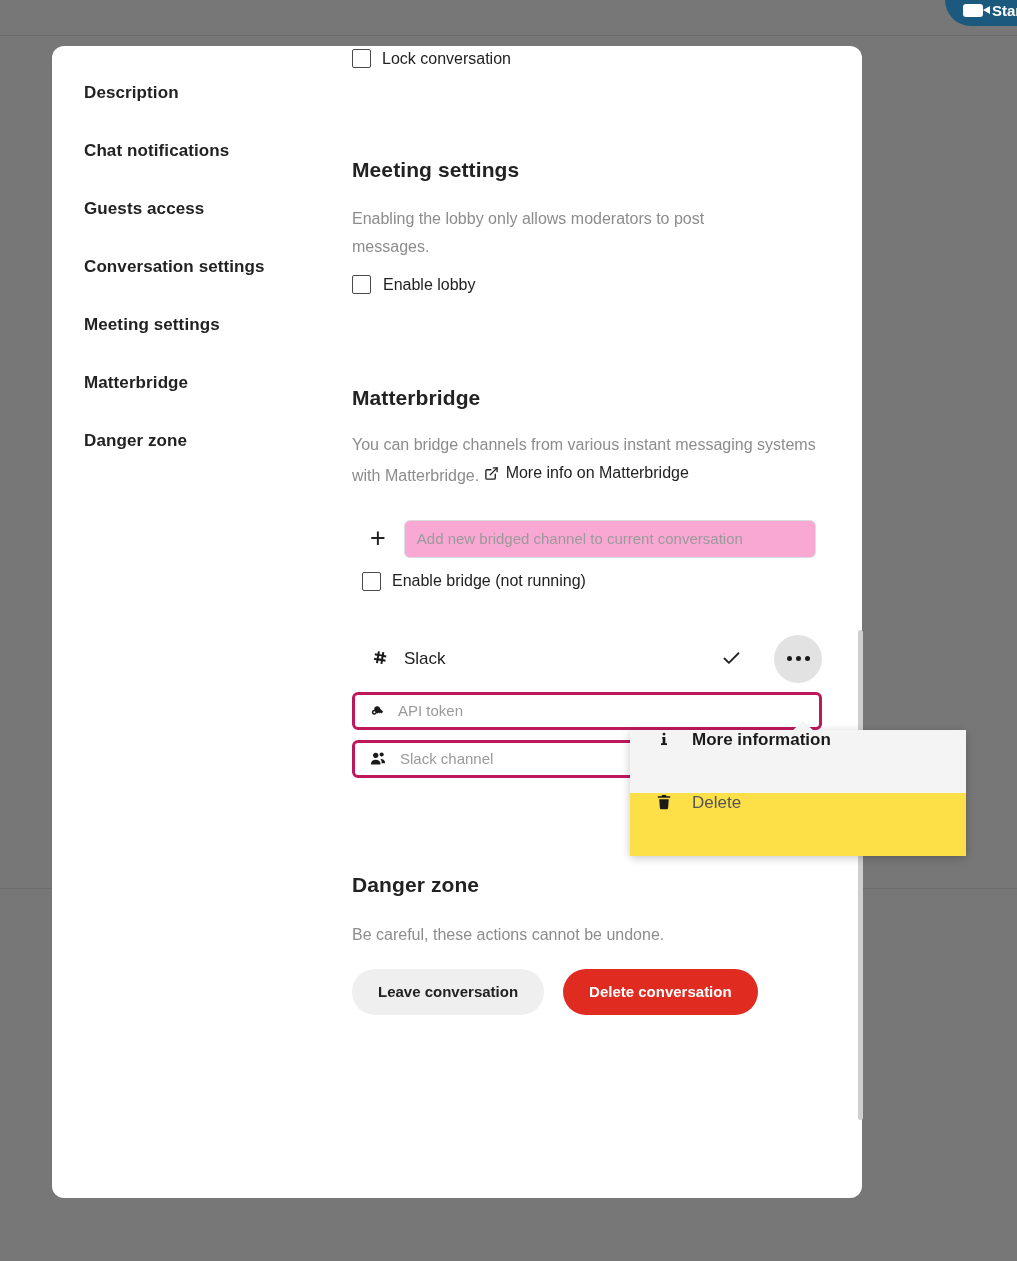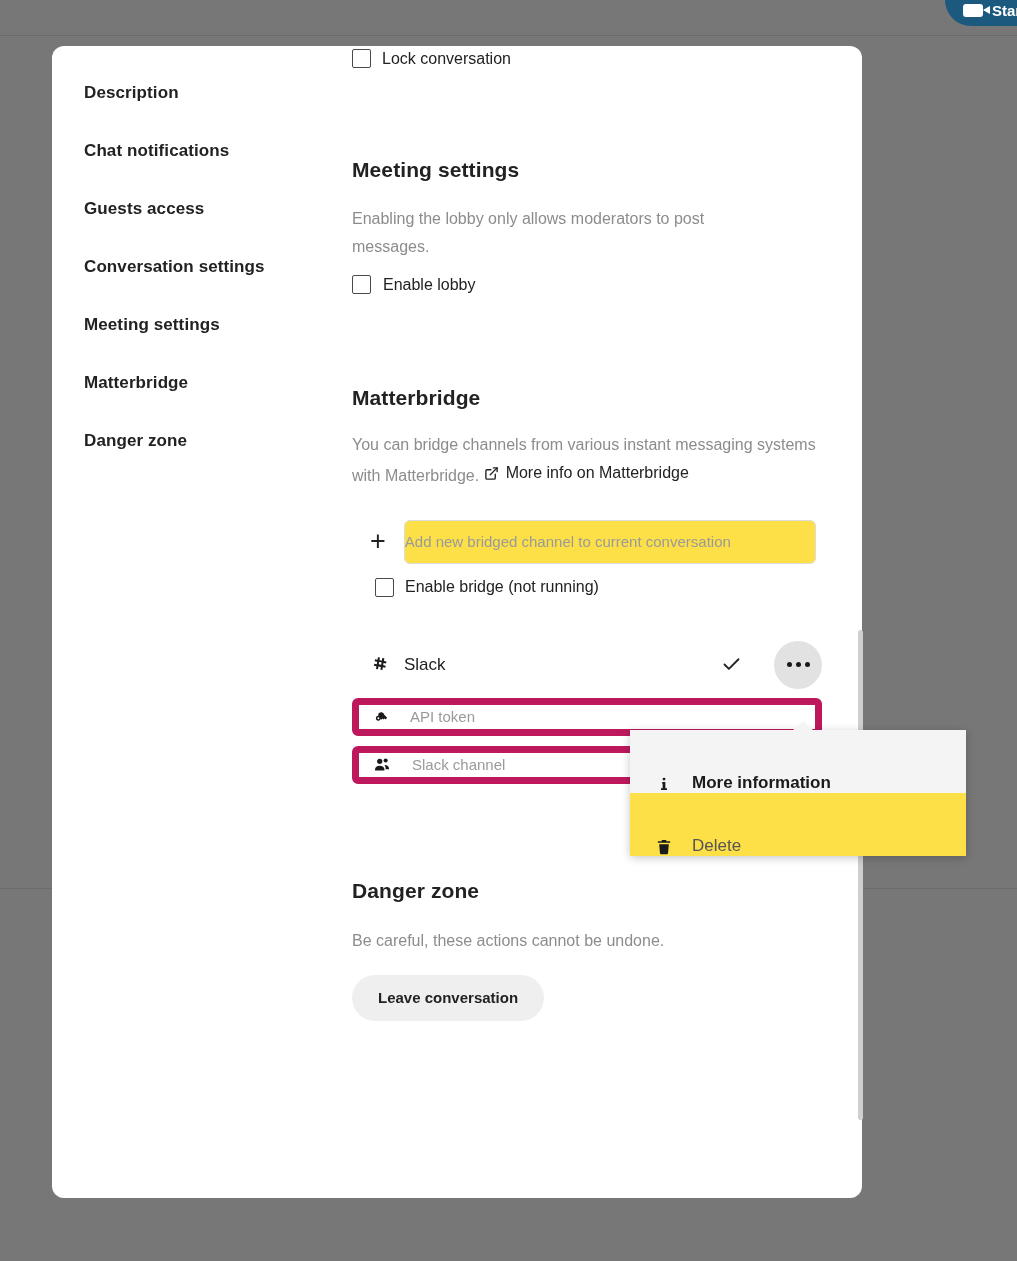--- a/index.html
+++ b/index.html
@@ -162,28 +162,28 @@
     font-size: 27px;
     line-height: 1;
     color: #222222;
     font-weight: 400;
     background: none;
     border: none;
     cursor: pointer;
     padding: 0;
   }
   .text-input {
-    height: 44px;
+    height: 38px;
     border: 1px solid #dcdcdc;
     border-radius: 6px;
-    background: #fde047;
+    background: #f9a8d4;
     font-family: "Liberation Sans", sans-serif;
     font-size: 15px;
     color: #222222;
-    padding: 0 0;
+    padding: 0 12px;
     outline: none;
   }
   .text-input::placeholder { color: #9a9a9a; }
 
   
   .part-header {
     display: flex;
     align-items: center;
     height: 48px;
     padding-left: 18px;
@@ -207,23 +207,23 @@
   .dots-button i {
     width: 5px; height: 5px;
     border-radius: 50%;
     background: #1a1a1a;
     display: block;
   }
 
   .field-row {
     display: flex;
     align-items: center;
-    gap: 20px;
+    gap: 12px;
     height: 38px;
-    border: 7px solid #be185d;
+    border: 3px solid #be185d;
     border-radius: 6px;
     padding: 0 14px;
     margin-bottom: 10px;
     background: #ffffff;
   }
   .field-row .ph {
     font-size: 15px;
     color: #9a9a9a;
   }
 
@@ -268,21 +268,21 @@
     position: absolute;
     top: -9px;
     left: 162px;
     width: 0; height: 0;
     border-left: 11px solid transparent;
     border-right: 11px solid transparent;
     border-bottom: 10px solid #f4f4f4;
   }
   .menu-item {
     display: flex;
-    align-items: flex-end;
+    align-items: flex-start;
     gap: 18px;
     height: 63px;
     padding: 0 8px 0 24px;
     font-size: 17px;
     cursor: pointer;
   }
   .menu-item.active {
     background: #f4f4f4;
     color: #1a1a1a;
     font-weight: 700;
@@ -364,21 +364,21 @@
         </span>
         <span>More info on Matterbridge</span>
       </a>
     </p>
 
     <div class="add-row" style="margin-top:30px;">
       <button class="plus-btn">+</button>
       <input class="text-input" style="width: 412px;" placeholder="Add new bridged channel to current conversation">
     </div>
 
-    <label class="check-row" style="margin-top:14px; margin-left:23px;">
+    <label class="check-row" style="margin-top:14px; margin-left:10px;">
       <span class="cbox"></span>
       <span class="check-label">Enable bridge (not running)</span>
     </label>
 
     <div style="margin-top:44px;">
       <div class="part-header">
         <span class="icn">
           <svg width="20" height="20" viewBox="0 0 24 24" fill="#1a1a1a">
             <path d="M9.5 2.6l-.5 3.2-3-.6-.4 2.4 3 .6-.5 2.9-3-.6-.4 2.4 3 .6-.5 3.2 2.4.4.5-3.2 2.9.5-.5 3.2 2.4.4.5-3.2 3 .6.4-2.4-3-.6.5-2.9 3 .6.4-2.4-3-.6.5-3.2-2.4-.4-.5 3.2-2.9-.5.5-3.2-2.4-.4zM11 8.3l2.9.5-.5 2.9-2.9-.5.5-2.9z"></path>
           </svg>
@@ -415,20 +415,21 @@
           </svg>
         </span>
         <span class="ph">Slack channel</span>
       </div>
     </div>
 
     <h2 class="sec-title" style="margin-top:95px;">Danger zone</h2>
     <p class="sec-desc" style="margin-top:24px;">Be careful, these actions cannot be undone.</p>
     <div class="danger-buttons" style="margin-top:20px;">
       <button class="btn btn-secondary">Leave conversation</button>
+      <button class="btn btn-danger">Delete conversation</button>
     </div>
   </main>
 </div>
 
 <div id="modal-scrollbar"></div>
 
 <div id="actions-menu">
   <span class="arrow"></span>
 
   <div class="menu-item active">

